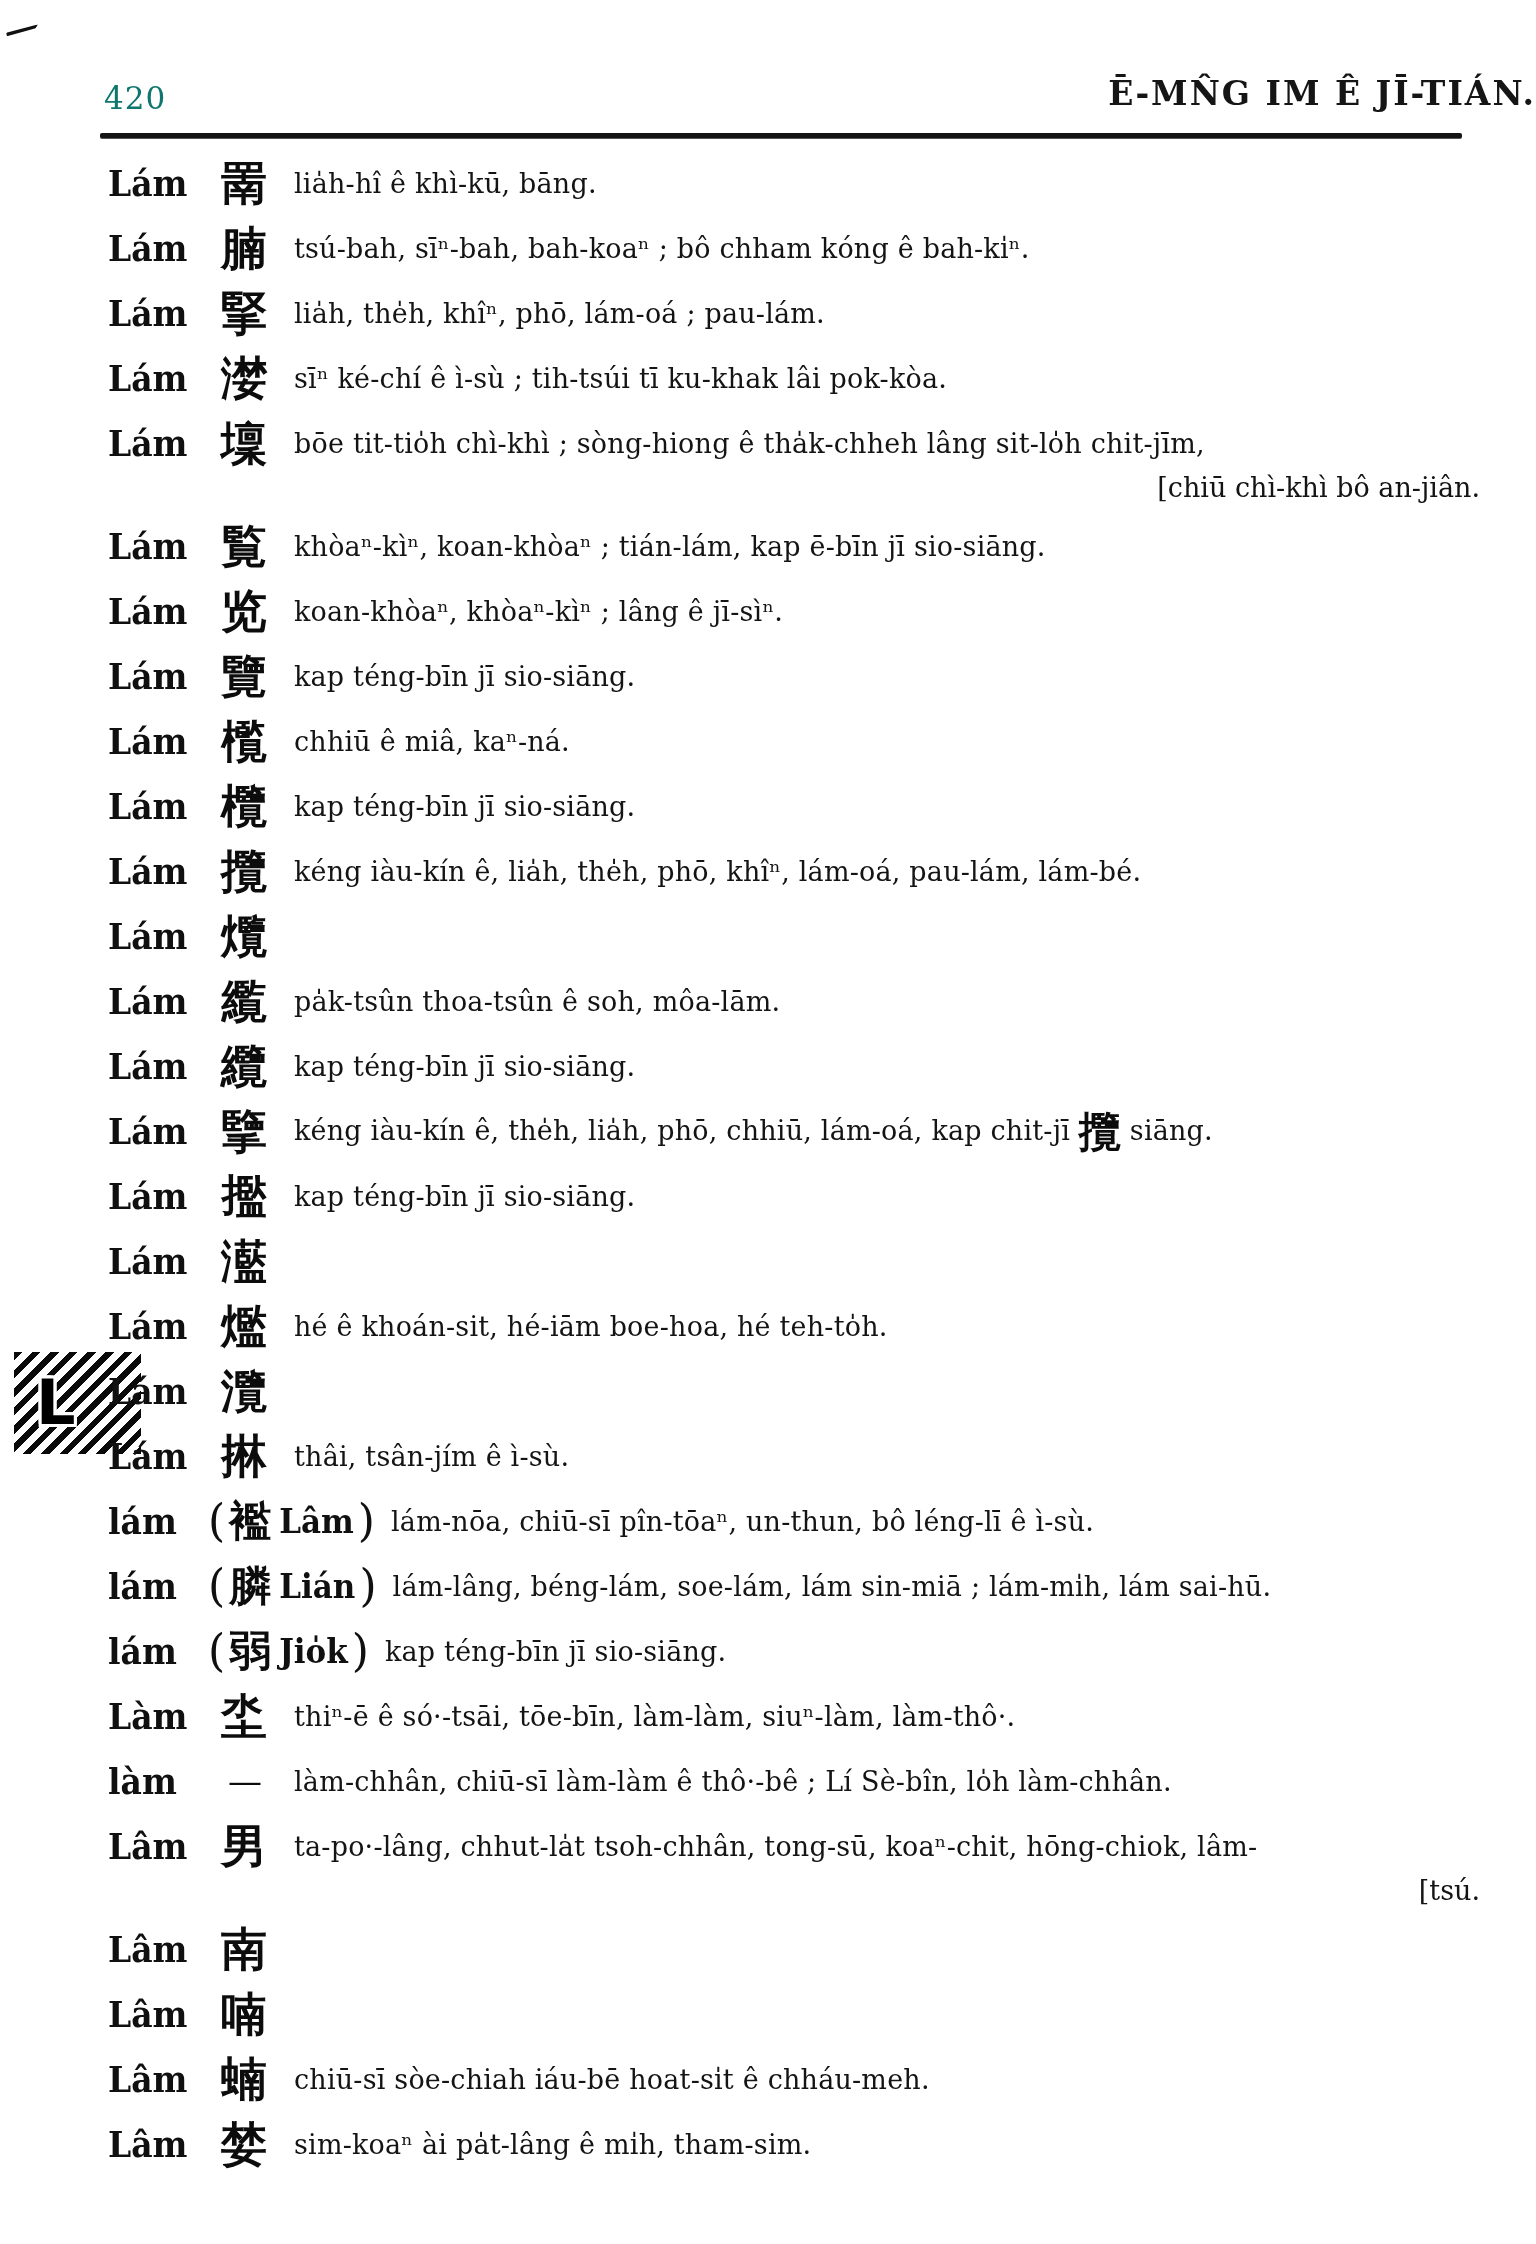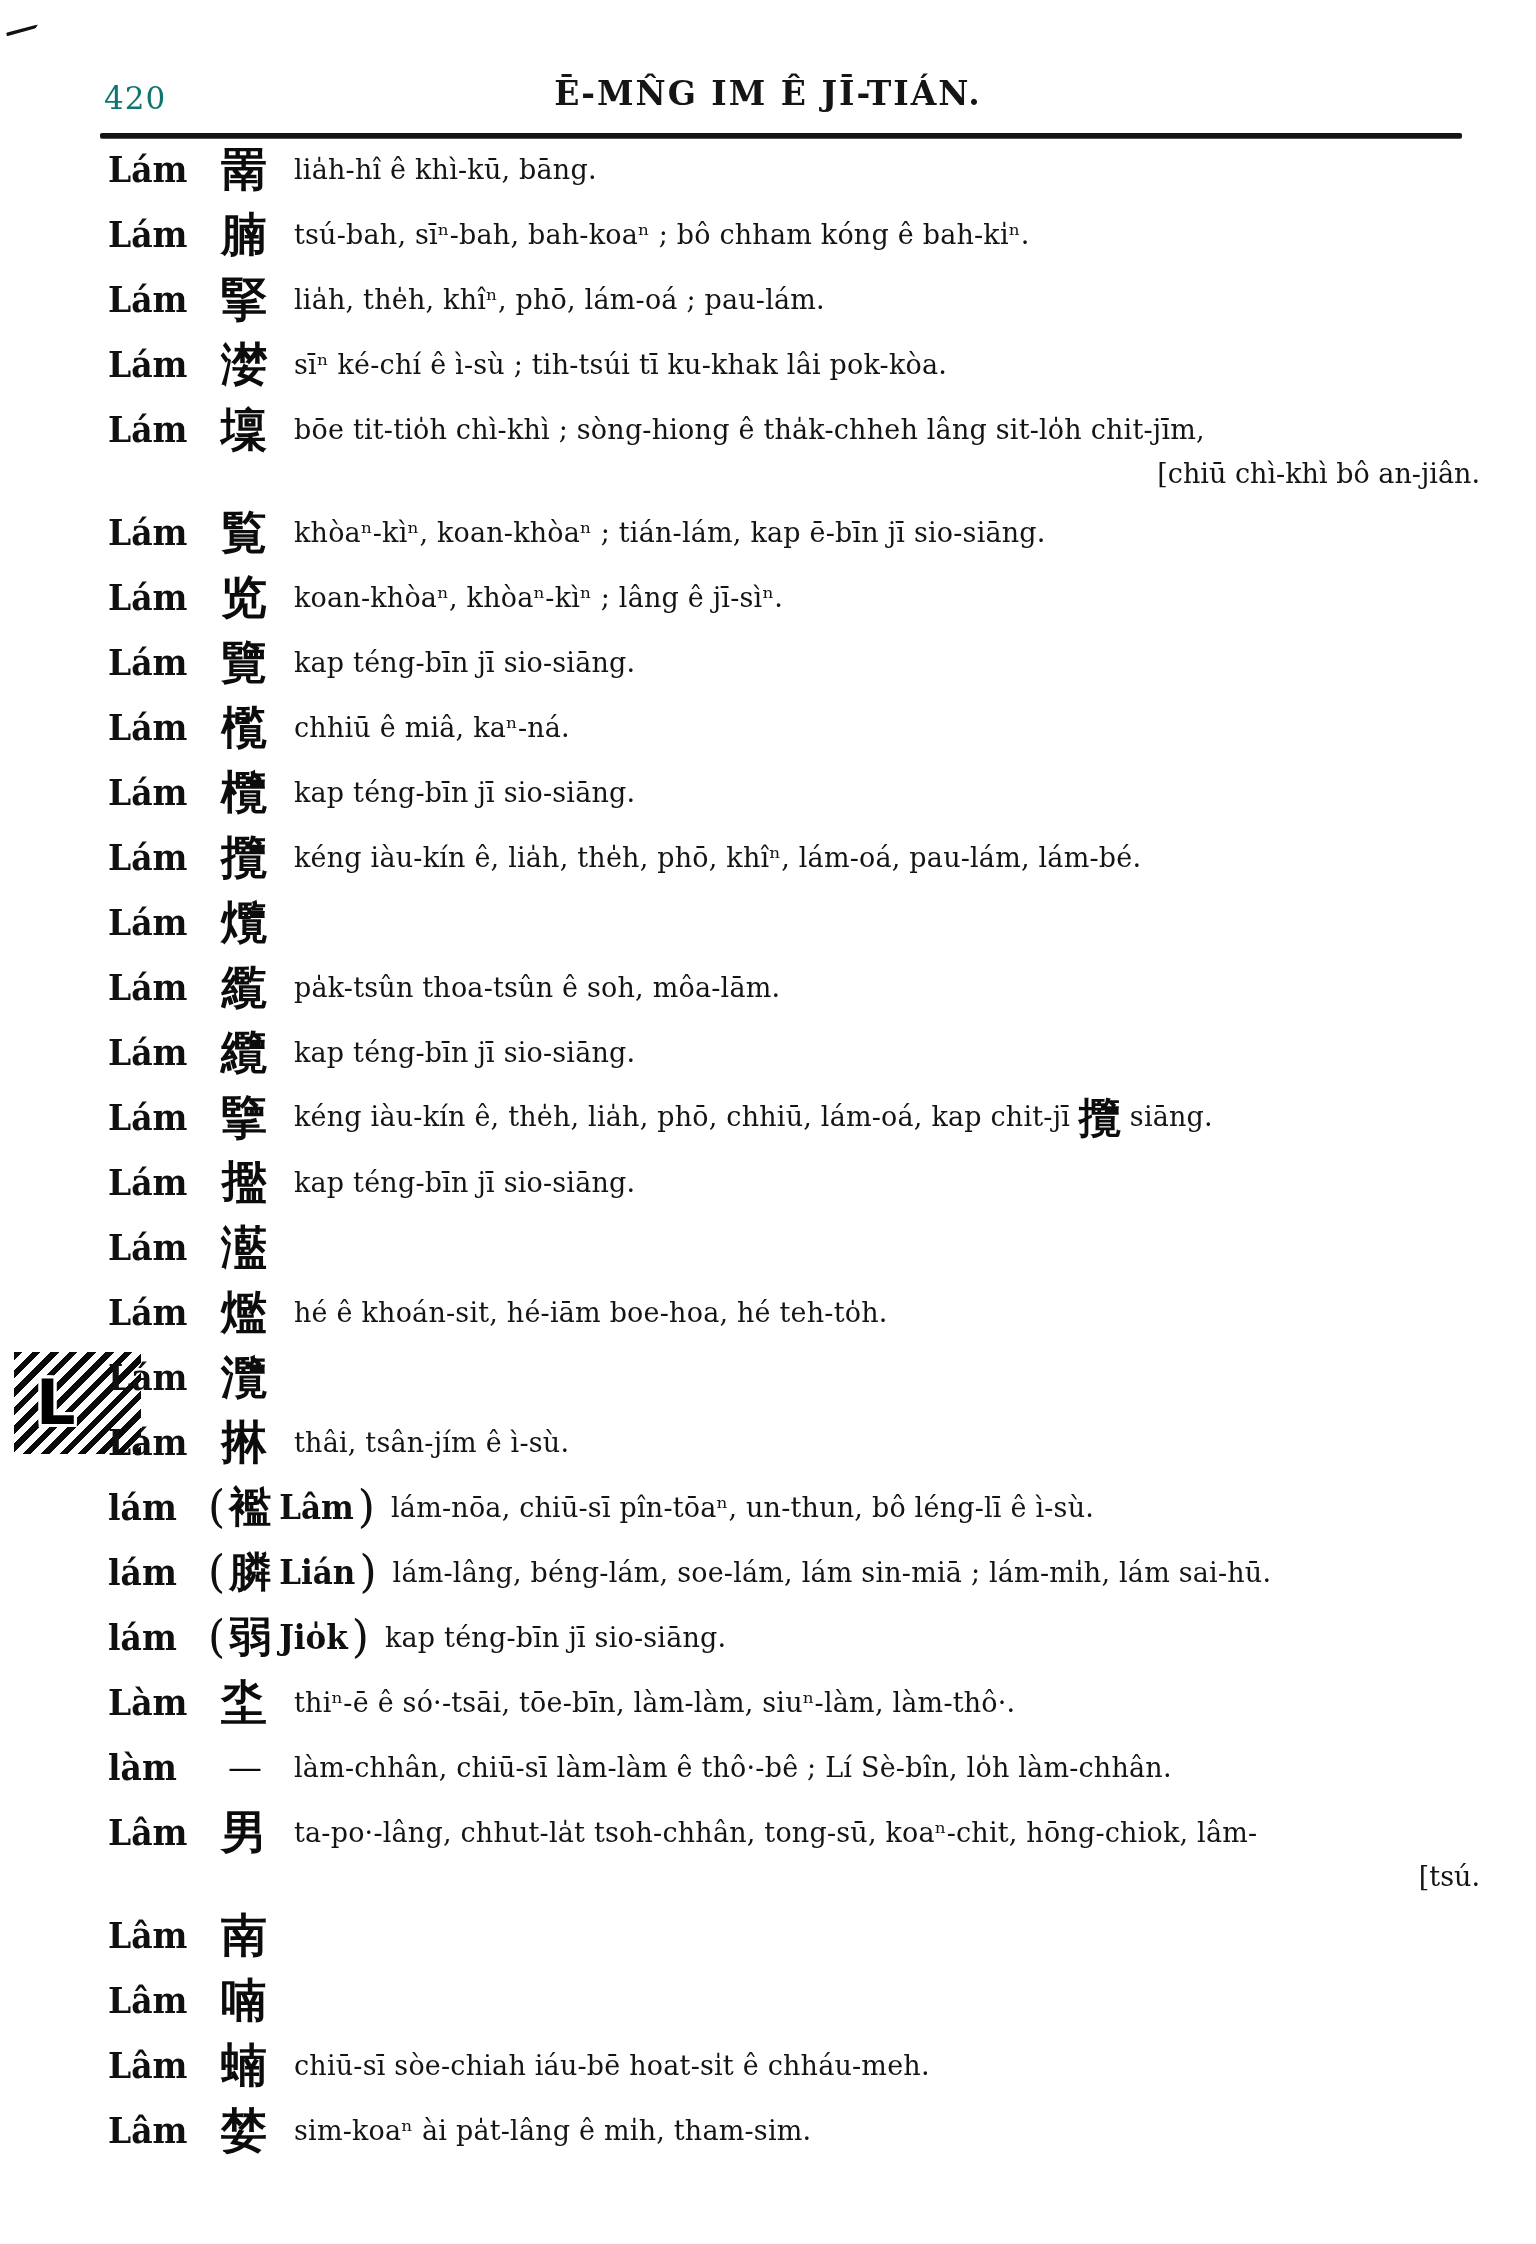--- a/index.html
+++ b/index.html
@@ -11,21 +11,21 @@
     color:#101010;
     overflow:hidden;
   }
   
   .page-number{
     position:absolute;left:104px;top:80px;
     font-size:31px;letter-spacing:1px;color:#0f766e;
   }
   .running-title{
     position:absolute;left:0;top:74px;width:100%;
-    text-align:center;font-size:33px;letter-spacing:2px;
+    text-align:right;font-size:33px;letter-spacing:2px;
     font-weight:700;color:#151515;
   }
   .header-rule{
     position:absolute;left:100px;top:133px;width:1362px;height:5px;
     background:#141414;
     border-radius:2px;
     box-shadow:0 1px 0 #555;
   }
   
   .corner-mark{
@@ -42,21 +42,21 @@
   }
   .thumb-tab .tab-letter{
     font-family:"DejaVu Sans", sans-serif;
     font-weight:800;font-size:62px;line-height:1;
     color:#000;margin-left:22px;
     text-shadow:-3px 0 0 #fff,3px 0 0 #fff,0 -3px 0 #fff,0 3px 0 #fff,
                 -3px -3px 0 #fff,3px 3px 0 #fff,-3px 3px 0 #fff,3px -3px 0 #fff;
   }
   
   .entries{
-    position:absolute;left:108px;top:144px;right:56px;
+    position:absolute;left:108px;top:158px;right:56px;
   }
   .row{
     display:flex;flex-wrap:wrap;align-items:center;
     margin-bottom:15px;min-height:50px;
   }
   .head{
     flex:0 0 100px;
     font-size:33px;font-weight:700;letter-spacing:0;
     transform:scaleY(1.08);
     white-space:nowrap;

